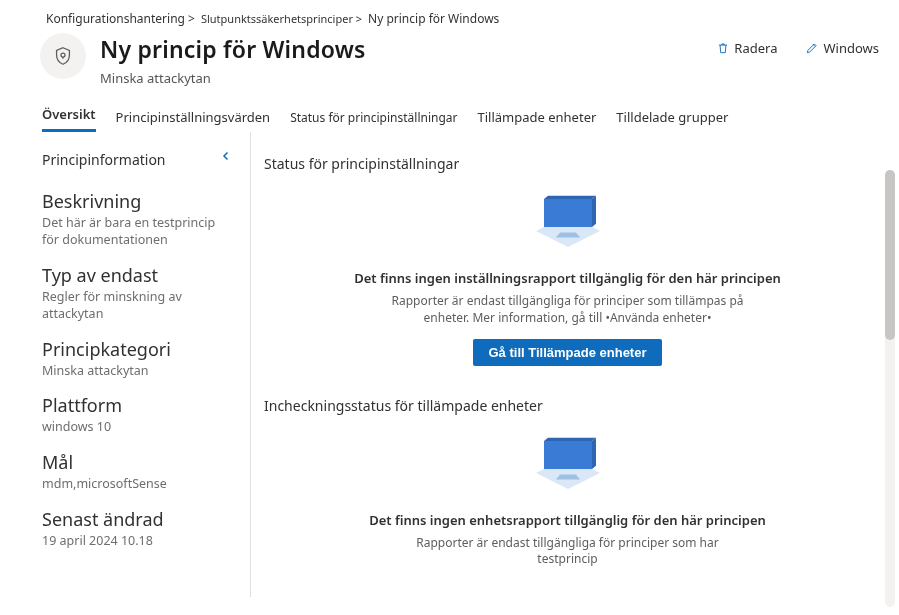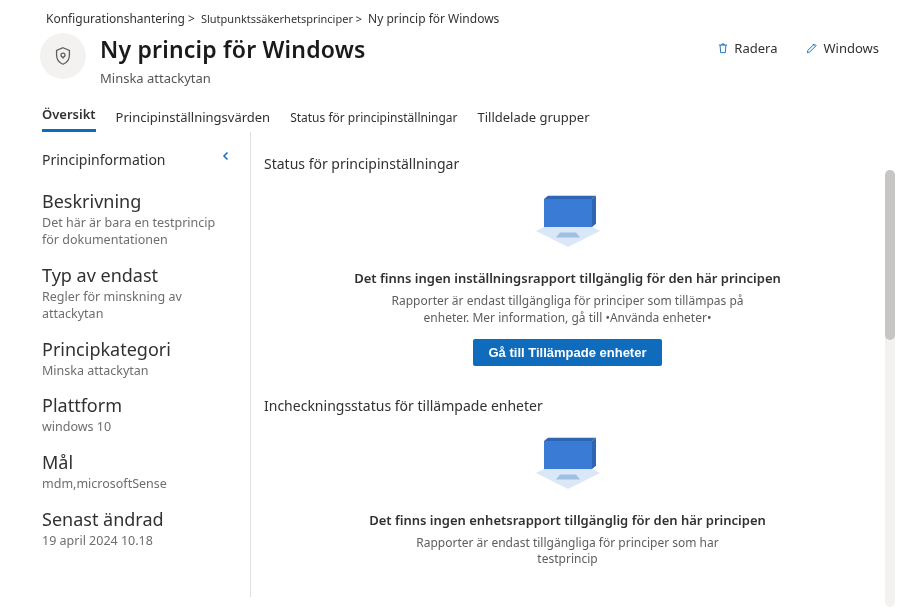--- a/index.html
+++ b/index.html
@@ -226,20 +226,21 @@
       </svg>
       <span>Windows</span>
     </div>
   </div>
 </div>
 
 <div class="tabs">
   <div class="tab active">Översikt</div>
   <div class="tab">Principinställningsvärden</div>
   <div class="tab small">Status för principinställningar</div>
+  <div class="tab">Tillämpade enheter</div>
   <div class="tab">Tilldelade grupper</div>
 </div>
 
 <div class="content">
 
   <div class="sidebar">
     <div class="collapse-chevron">
       <svg width="12" height="12" viewBox="0 0 24 24" fill="none" stroke="#0f6cbd" stroke-width="3">
         <path d="M15 5 L8 12 L15 19"></path>
       </svg>

